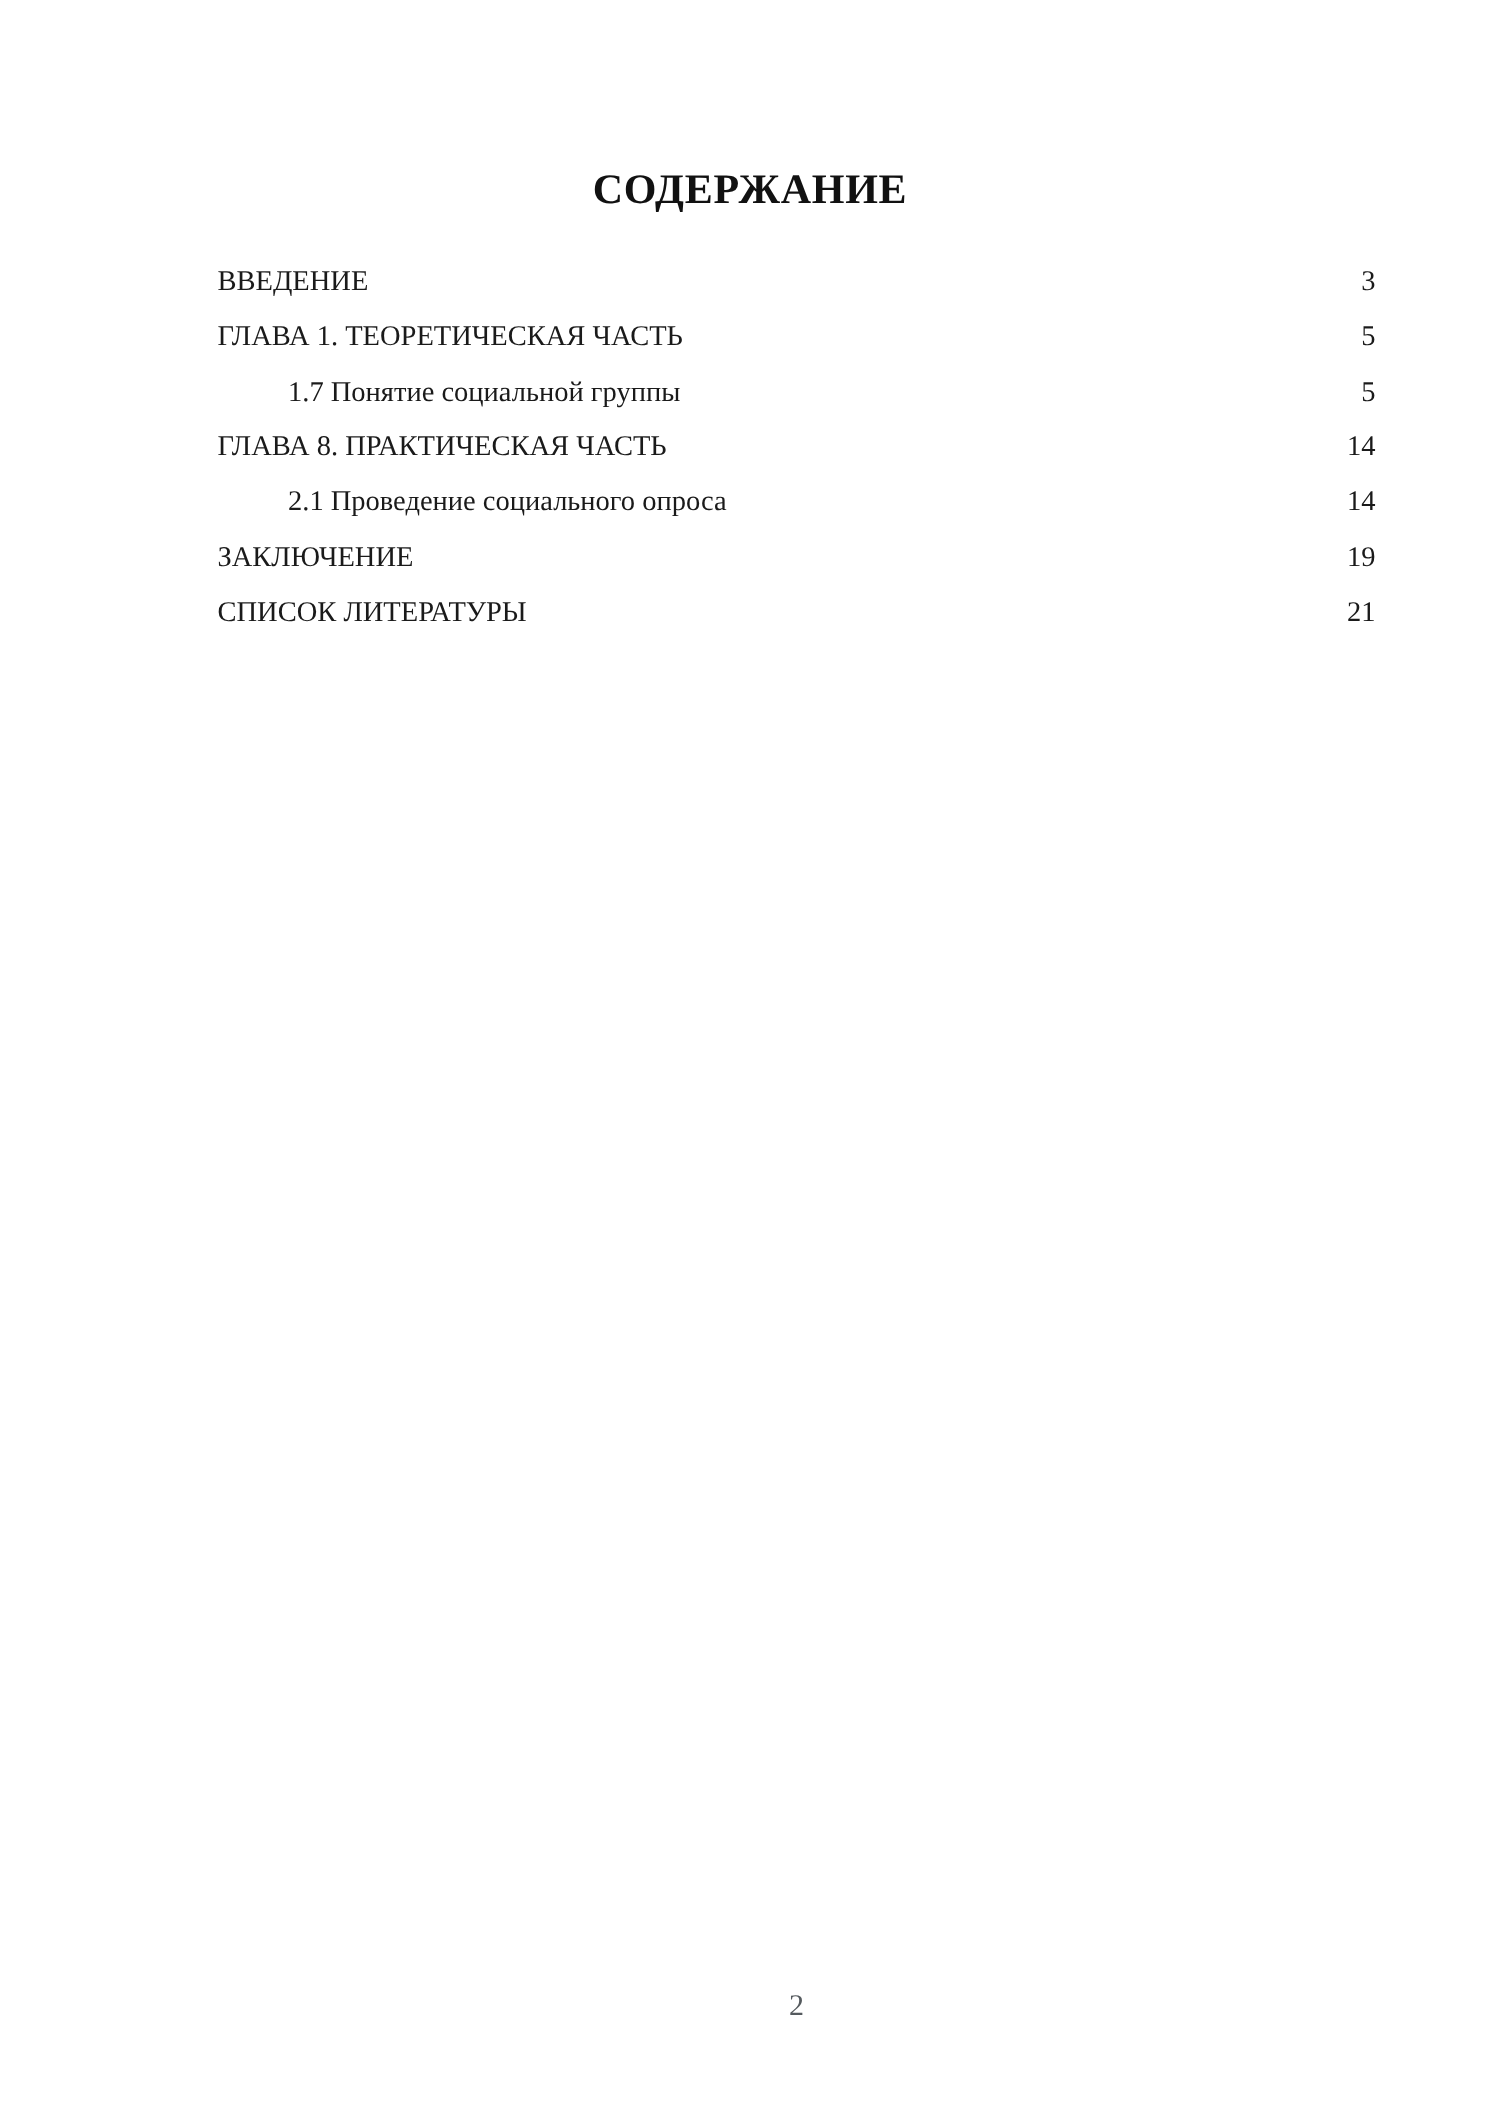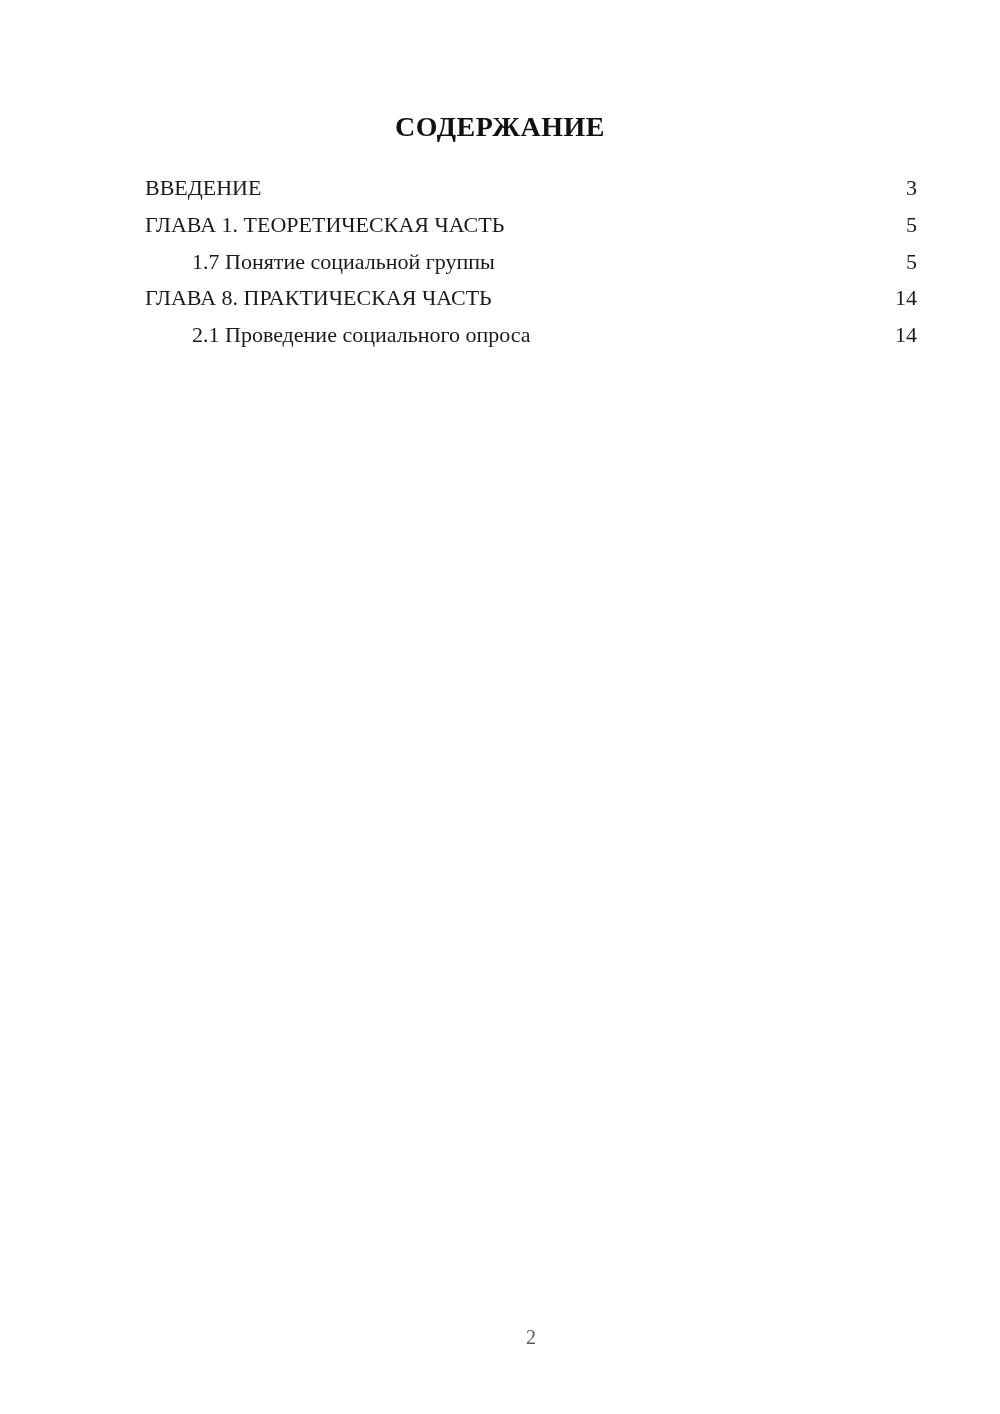--- a/index.html
+++ b/index.html
@@ -30,21 +30,21 @@
     position: absolute;
     top: 170px;
     left: 145px;
     width: 772px;
   }
   .toc-row {
     display: flex;
     justify-content: space-between;
     align-items: flex-start;
     height: 36.8px;
-    font-size: 22px;
+    font-size: 19px;
     line-height: 36.8px;
     white-space: nowrap;
     gap: 44px;
   }
   .toc-row.level-1 .toc-label {
     padding-left: 47px;
   }
   .toc-label {
     flex: 1 1 auto;
     overflow: hidden;
@@ -93,16 +93,24 @@
       <span class="toc-label">ГЛАВА 8. ПРАКТИЧЕСКАЯ ЧАСТЬ</span>
       <span class="toc-page">14</span>
     </div>
 
     <div class="toc-row level-1">
       <span class="toc-label">2.1 Проведение социального опроса</span>
       <span class="toc-page">14</span>
     </div>
 
 
+    <div class="toc-row level-0">
+      <span class="toc-label">ЗАКЛЮЧЕНИЕ</span>
+      <span class="toc-page">19</span>
+    </div>
 
+    <div class="toc-row level-0">
+      <span class="toc-label">СПИСОК ЛИТЕРАТУРЫ</span>
+      <span class="toc-page">21</span>
+    </div>
   </div>
 
 <div class="footer-page-num">2</div>
 
 </body></html>

